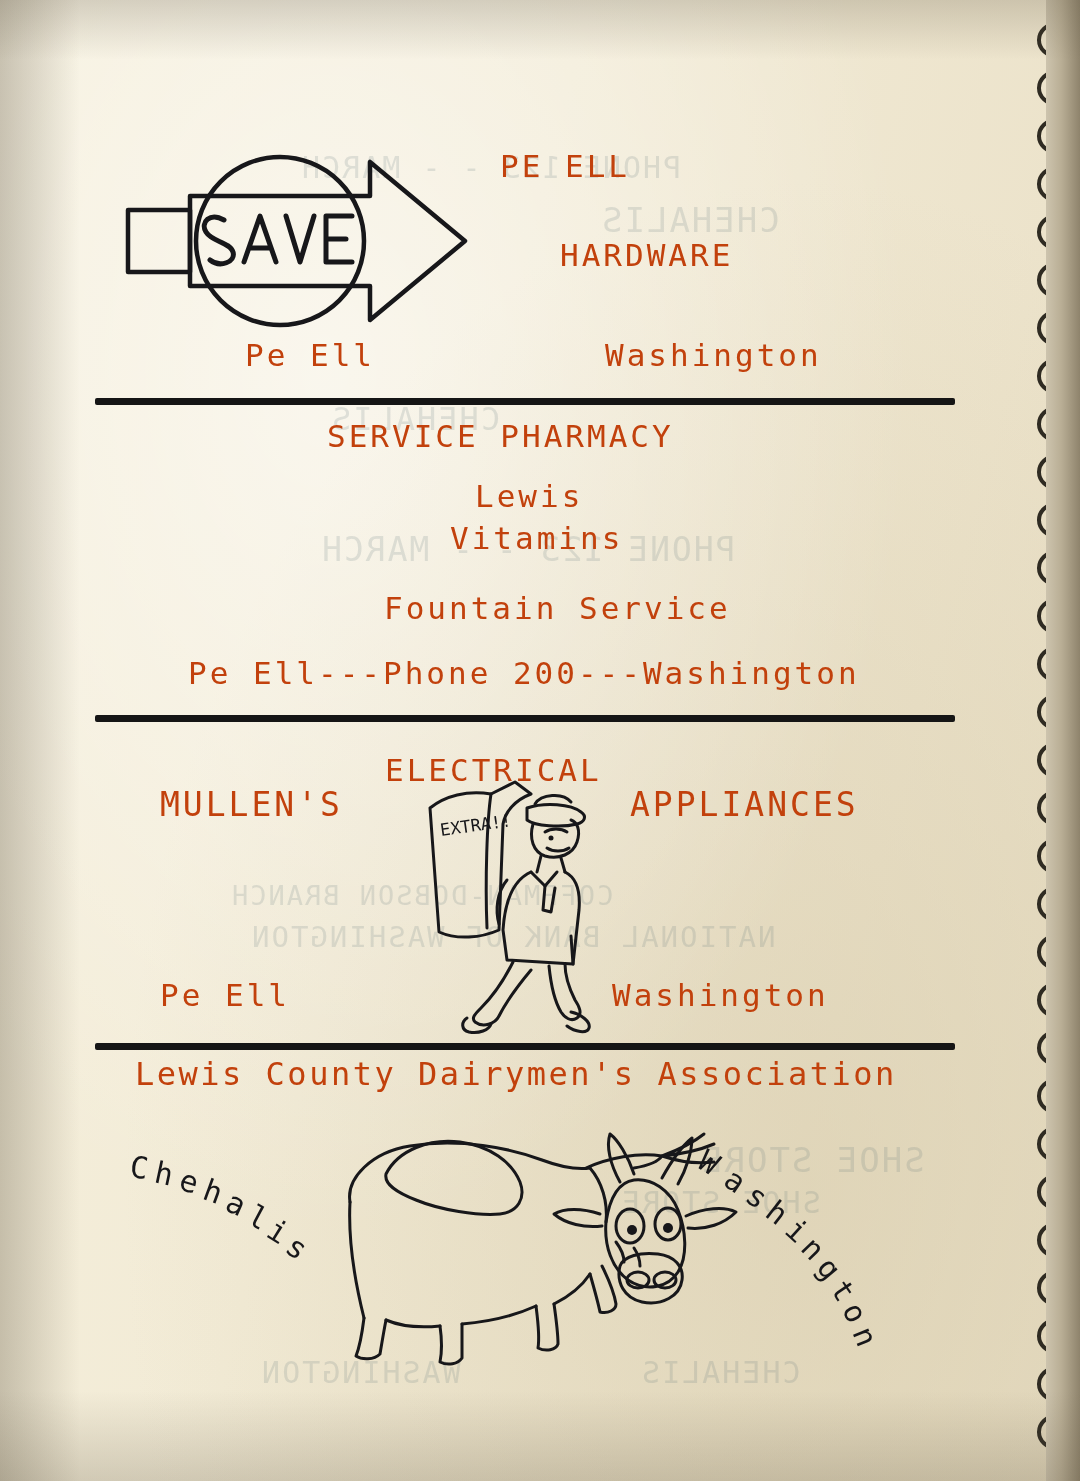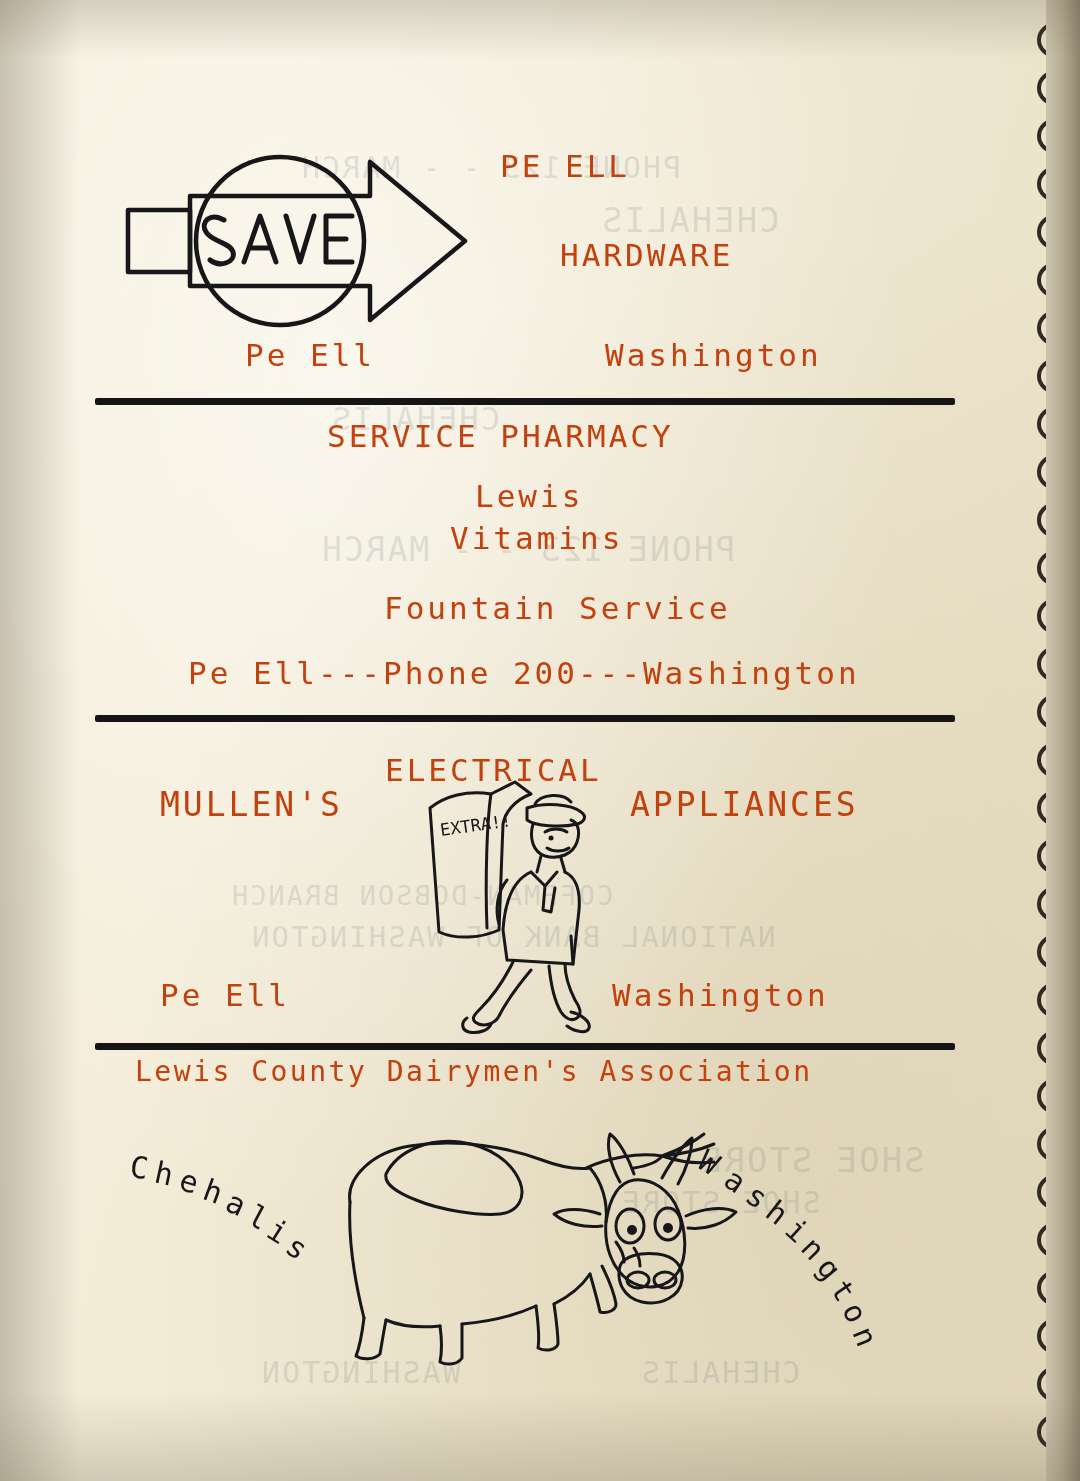--- a/index.html
+++ b/index.html
@@ -200,21 +200,21 @@
         <text x="46" y="76" font-family="DejaVu Sans Mono, monospace" font-size="17" fill="#17171a" transform="rotate(-8 46 76)">EXTRA!!</text>
       </svg>
 
       <div class="line t-title" style="left:160px; top:977px;">Pe Ell</div>
       <div class="line t-title" style="left:612px; top:977px;">Washington</div>
     </div>
 
     <div class="rule" style="top:1043px;"></div>
 
     <div>
-      <div class="line" style="left:135px; top:1055px; font-size:28px; letter-spacing:2.5px;">Lewis County Dairymen's Association</div>
+      <div class="line" style="left:135px; top:1055px; font-size:32px; letter-spacing:2.5px;">Lewis County Dairymen's Association</div>
 
       <svg id="cow" width="470" height="290" viewBox="0 0 470 290">
         <g fill="none" stroke="#17171a" stroke-width="3" stroke-linejoin="round" stroke-linecap="round">
 
           <path d="M60,112 C56,88 82,62 120,56 C170,48 220,58 252,70 C268,76 286,80 300,78"></path>
           <path d="M60,112 C58,150 66,196 74,228"></path>
           <path d="M74,228 C72,244 70,256 66,266 C72,270 84,270 90,264 C92,252 94,240 96,230"></path>
           <path d="M96,230 C110,236 130,238 150,236"></path>
           <path d="M150,236 C152,250 152,262 150,272 C158,276 168,274 172,268 C172,256 172,244 172,234"></path>
           <path d="M172,234 C196,232 224,226 246,216"></path>

